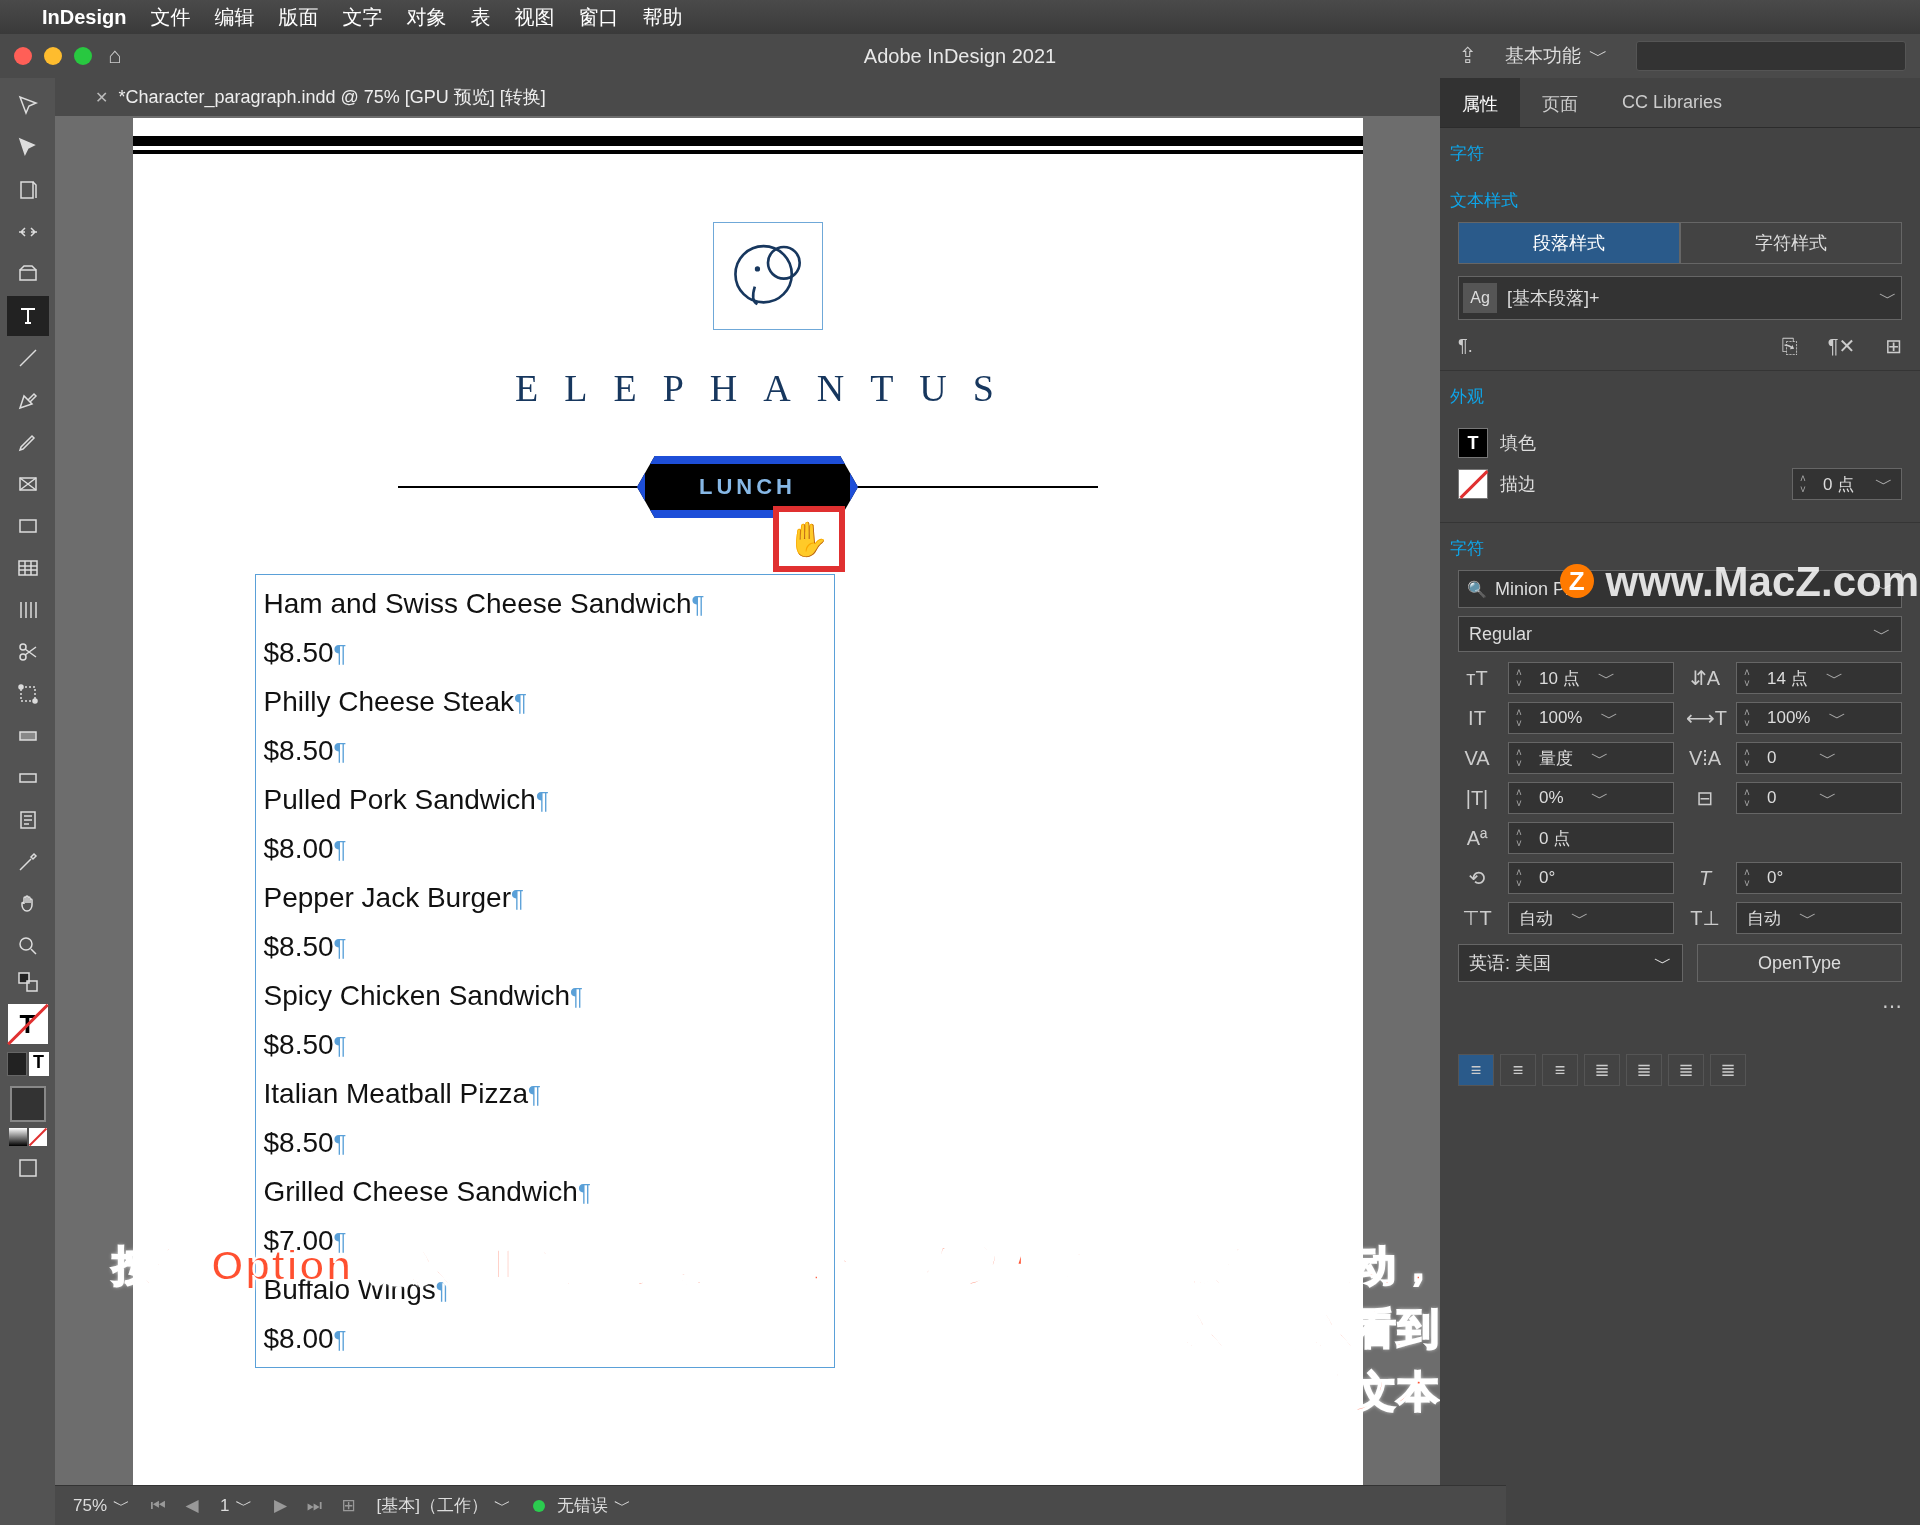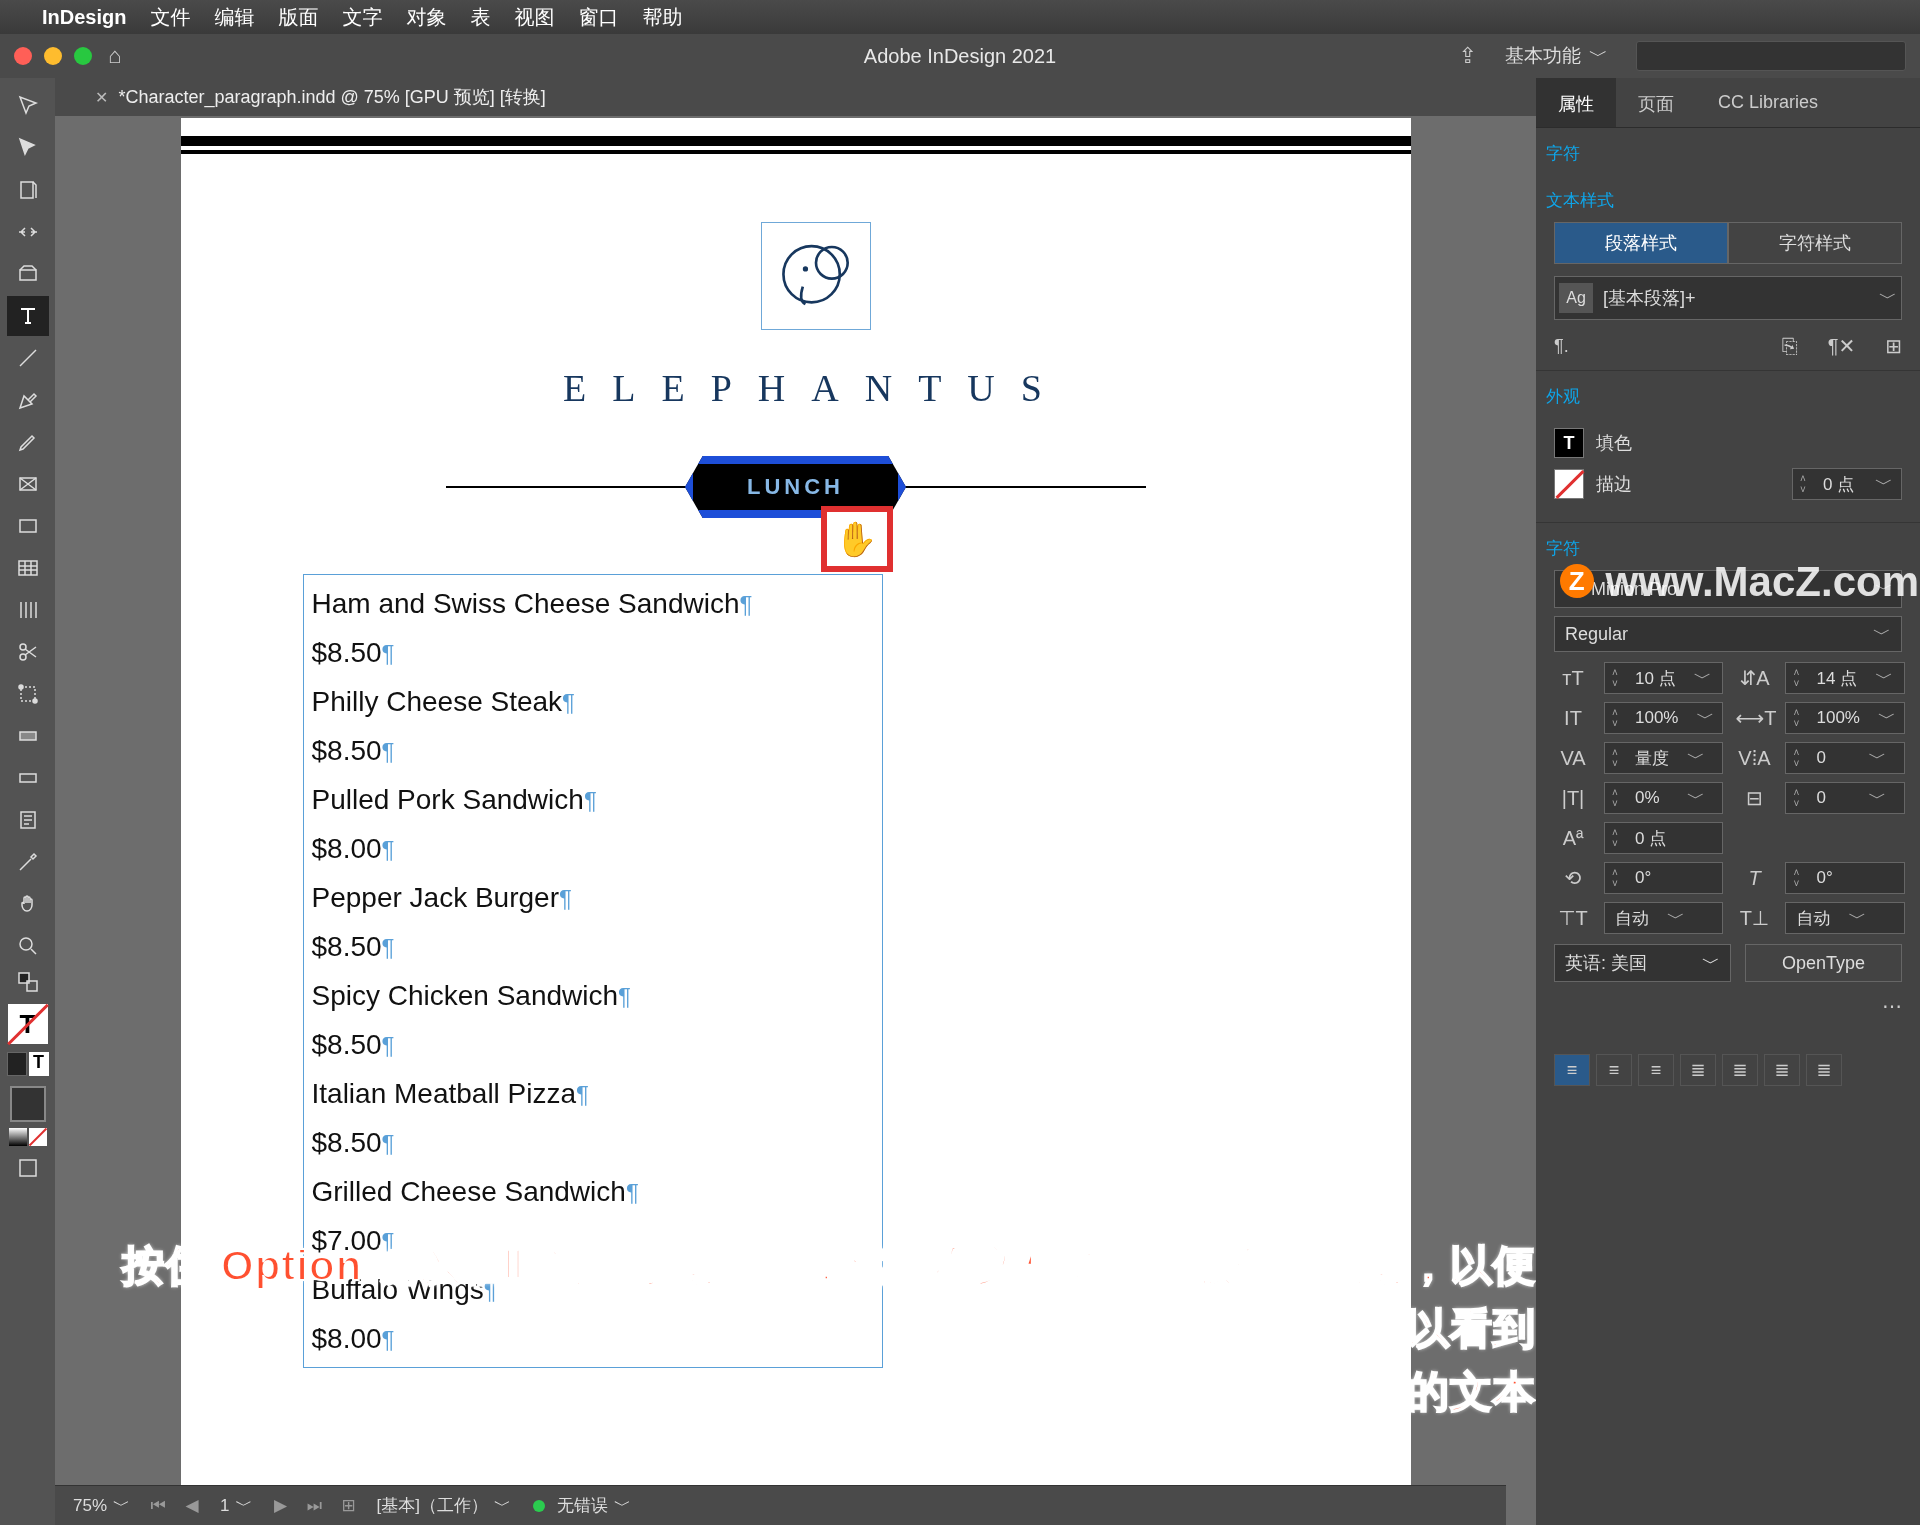--- a/index.html
+++ b/index.html
@@ -63,21 +63,21 @@
 
 .text-frame { position: absolute; top: 456px; left: 122px; width: 580px; border: 1px solid #5aa0d8; padding: 4px 8px; }
 .menu-item { font-family: Georgia, "Times New Roman", serif; font-size: 28px; color: #111; line-height: 1.75; white-space: nowrap; }
 .para-mark { color: #5aa0d8; font-size: 24px; }
 
 
 .annot { position: absolute; left: 50px; right: 0; bottom: 102px; z-index: 20; text-align: right; pointer-events: none; }
 .annot-line { font-size: 42px; font-weight: 800; color: #ff5030; -webkit-text-stroke: 2px #fff; text-shadow: 0 0 4px #fff; letter-spacing: 1px; line-height: 1.5; }
 
 
-.right-panel { width: 384px; background: #434343; color: #ddd; font-size: 18px; overflow-y: auto; position: relative; }
+.right-panel { width: 480px; background: #434343; color: #ddd; font-size: 18px; overflow-y: auto; position: relative; }
 .panel-tabs { display: flex; height: 50px; border-bottom: 1px solid #2c2c2c; }
 .panel-tab { padding: 14px 22px; color: #ccc; cursor: pointer; }
 .panel-tab.active { background: #323232; color: #fff; }
 .panel-sec-title { padding: 14px 10px 10px; font-size: 17px; color: #0ea5e9; }
 .panel-block { padding: 0 18px 12px; border-bottom: 1px solid #353535; }
 
 .seg-row { display: flex; gap: 0; margin-bottom: 12px; }
 .seg { flex: 1; text-align: center; padding: 8px 0; border: 1px solid #666; font-size: 18px; }
 .seg.active { background: #2a5a8a; color: #fff; }
 

